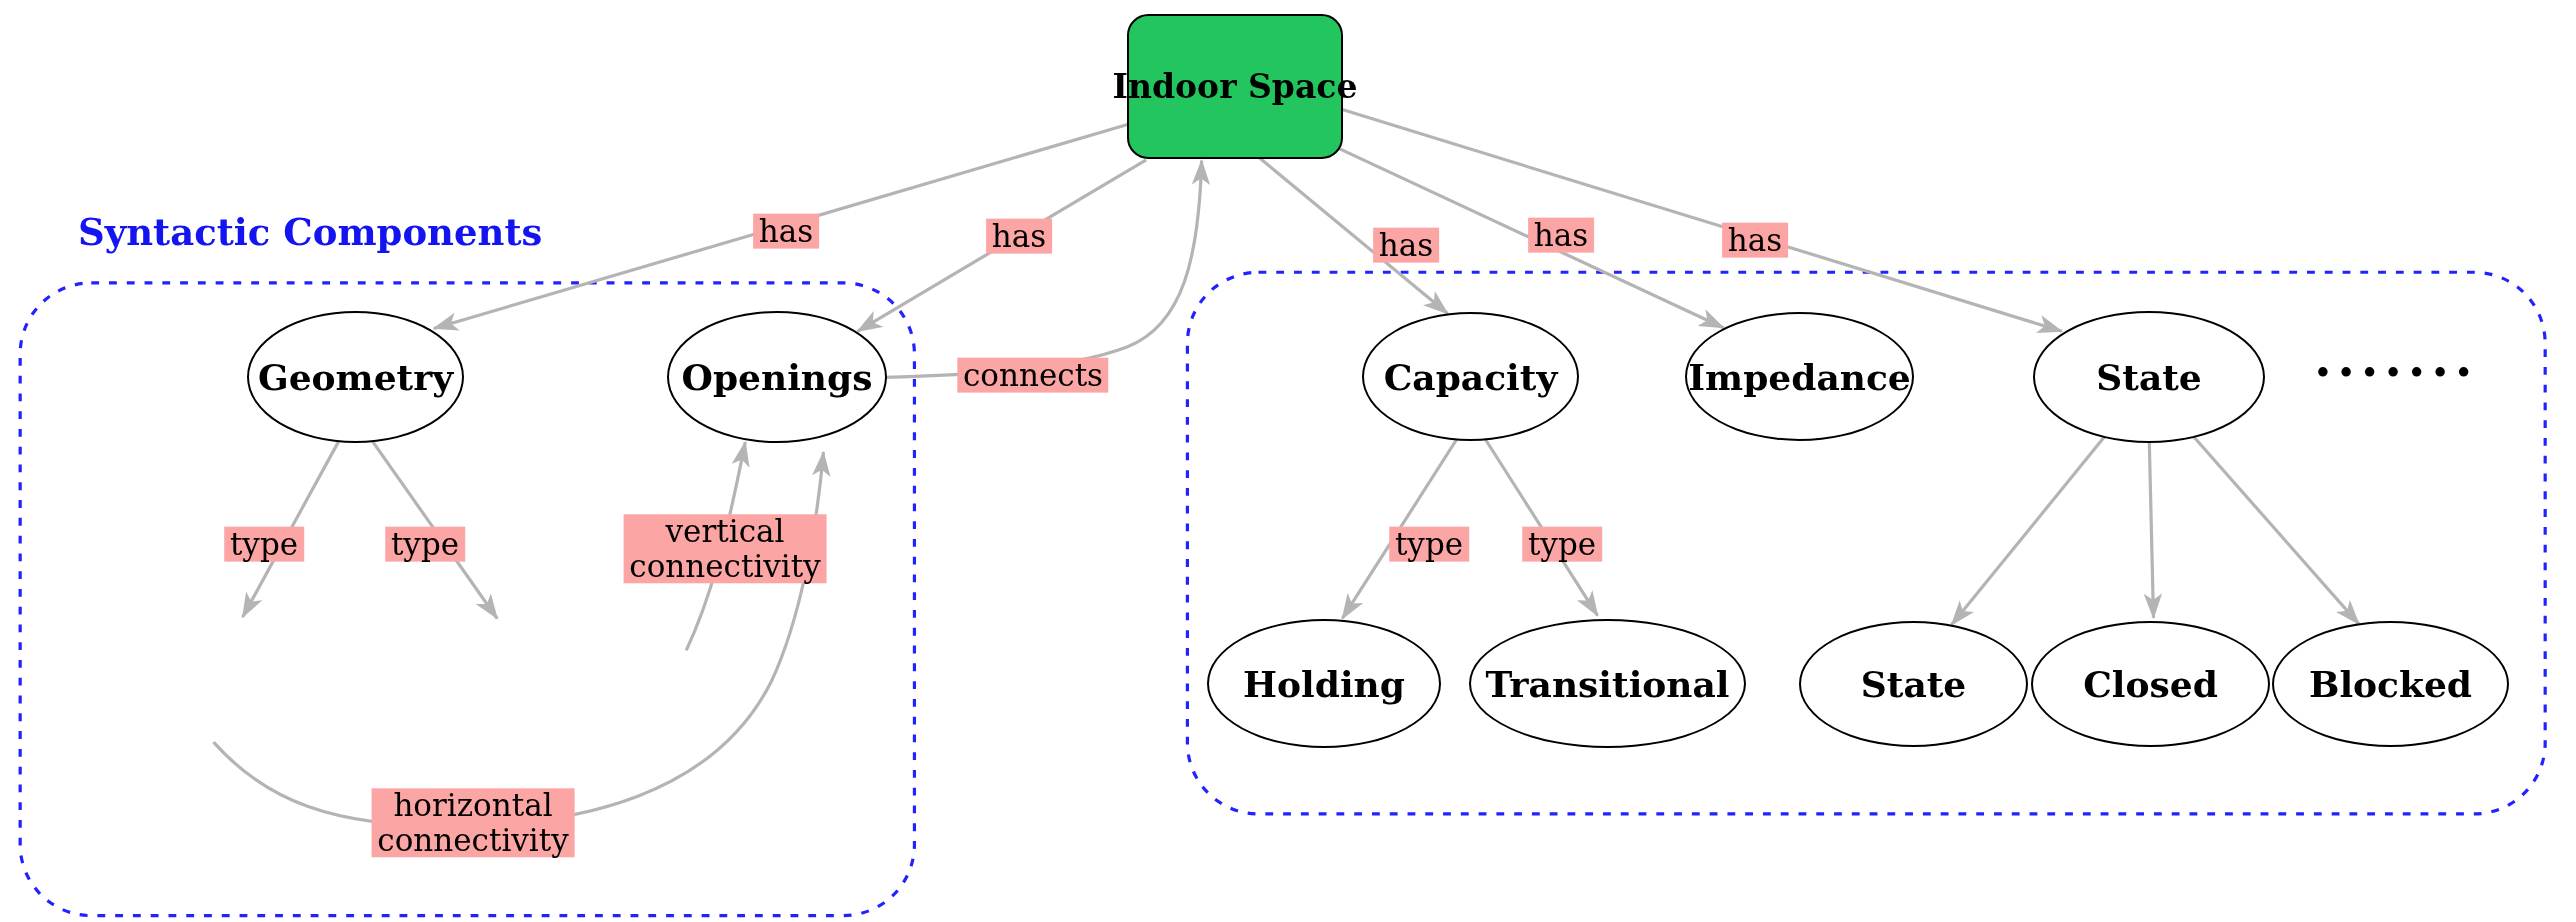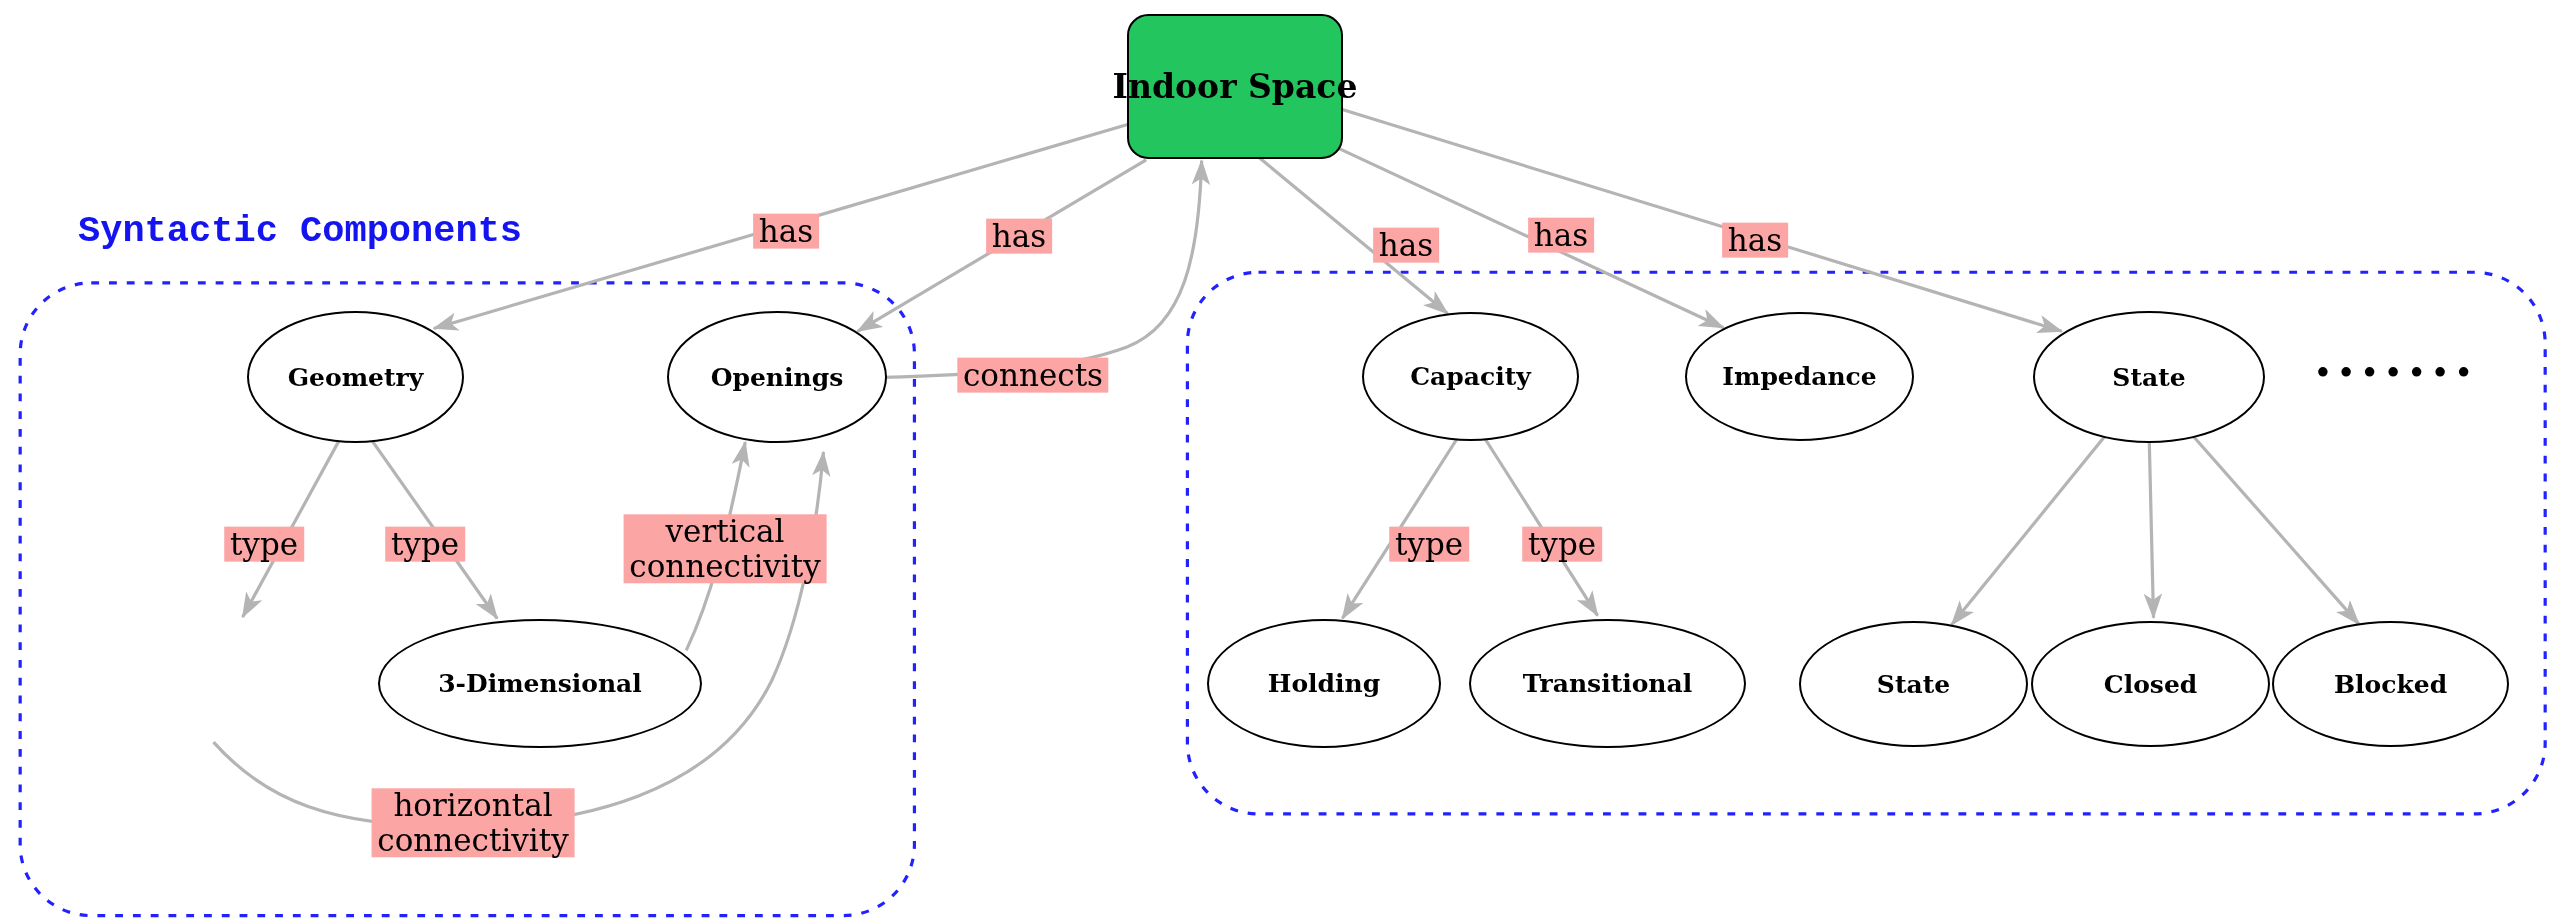--- a/index.html
+++ b/index.html
@@ -12,21 +12,21 @@
   }
   html,body{margin:0;padding:0;}
   body{background:var(--background);font-family:"DejaVu Serif","Liberation Serif",serif;}
   .canvas{position:relative;width:2576px;height:922px;background:var(--background);overflow:hidden;}
   .edge-layer{position:absolute;left:0;top:0;z-index:1;}
   .edge{stroke:var(--edge-arrow);stroke-width:4.5;fill:none;}
   .arrowhead-shape{fill:var(--edge-arrow);}
   .group-rect{fill:none;stroke:var(--group-border);stroke-width:4.5;stroke-dasharray:11 14;}
   .node{position:absolute;z-index:2;display:flex;align-items:center;justify-content:center;
         background:#fff;border:2.1px solid var(--node-border);border-radius:50%;
-        font-weight:bold;font-size:25px;color:var(--text);white-space:nowrap;text-align:center;}
+        font-weight:bold;font-size:36px;color:var(--text);white-space:nowrap;text-align:center;}
   .root-node{position:absolute;z-index:2;display:flex;align-items:center;justify-content:center;
         background:#22c55e;border:2.8px solid var(--node-border);border-radius:21.3px;
         font-weight:bold;font-size:33px;color:var(--text);white-space:nowrap;}
   .edge-label{position:absolute;z-index:3;transform:translate(-50%,-50%);
         background:#fca5a5;padding:0 5.7px;font-size:31px;color:var(--text);
         white-space:nowrap;text-align:center;line-height:1.12;}
   .edge-label.multiline{white-space:pre-line;}
   .group-title{position:absolute;z-index:3;font-weight:bold;font-size:37px;color:var(--group-title);white-space:nowrap;}
   .ellipsis{position:absolute;z-index:2;transform:translateX(-50%);
         font-weight:bold;font-size:51px;letter-spacing:5.7px;color:var(--text);line-height:1;white-space:nowrap;}
@@ -56,32 +56,31 @@
     <path class="edge" d="M516 610 L699 870" marker-end="url(#arrow)"></path>
     <path class="edge" d="M2052 613 L1888 870" marker-end="url(#arrow)"></path>
     <path class="edge" d="M2086 613 L2247 866" marker-end="url(#arrow)"></path>
     <path class="edge" d="M2962 612 L2745 879" marker-end="url(#arrow)"></path>
     <path class="edge" d="M3023 617 L3029 869" marker-end="url(#arrow)"></path>
     <path class="edge" d="M3080 608 L3318 878" marker-end="url(#arrow)"></path>
     <path class="edge" d="M965 915 C1000 840 1020 762 1048 622" marker-end="url(#arrow)"></path>
     <path class="edge" d="M300 1044 C375 1128 470 1162 630 1162 C815 1162 1005 1118 1085 958 C1125 872 1148 748 1158 636" marker-end="url(#arrow)"></path>
   </svg>
 
-  <div class="group-title" style="left:78px;top:210px;font-family:Liberation Mono, monospace;">Syntactic Components</div>
+  <div class="group-title" style="left:78px;top:210px;">Syntactic Components</div>
 
   <div class="root-node" style="left:1127px;top:14.2px;width:212px;height:141px;">Indoor Space</div>
 
   <div class="node" style="left:247px;top:311px;width:213px;height:128px;">Geometry</div>
   <div class="node" style="left:667px;top:311px;width:216px;height:128px;">Openings</div>
   <div class="node" style="left:1362px;top:312px;width:213px;height:125px;">Capacity</div>
   <div class="node" style="left:1685px;top:312px;width:225px;height:125px;">Impedance</div>
   <div class="node" style="left:2033px;top:311px;width:228px;height:128px;">State</div>
   <div class="ellipsis" style="left:2396px;top:333px;">.......</div>
 
-  <div class="node" style="left:378px;top:619px;width:320px;height:125px;">3-Dimensional</div>
   <div class="node" style="left:1207px;top:619px;width:230px;height:125px;text-align:right;">Holding</div>
   <div class="node" style="left:1469px;top:619px;width:273px;height:125px;">Transitional</div>
   <div class="node" style="left:1799px;top:621px;width:225px;height:122px;">State</div>
   <div class="node" style="left:2031px;top:621px;width:235px;height:122px;">Closed</div>
   <div class="node" style="left:2272px;top:621px;width:233px;height:122px;">Blocked</div>
 
   <div class="edge-label" style="left:786px;top:231px;">has</div>
   <div class="edge-label" style="left:1019px;top:236px;">has</div>
   <div class="edge-label" style="left:1406px;top:245px;">has</div>
   <div class="edge-label" style="left:1561px;top:235px;">has</div>

